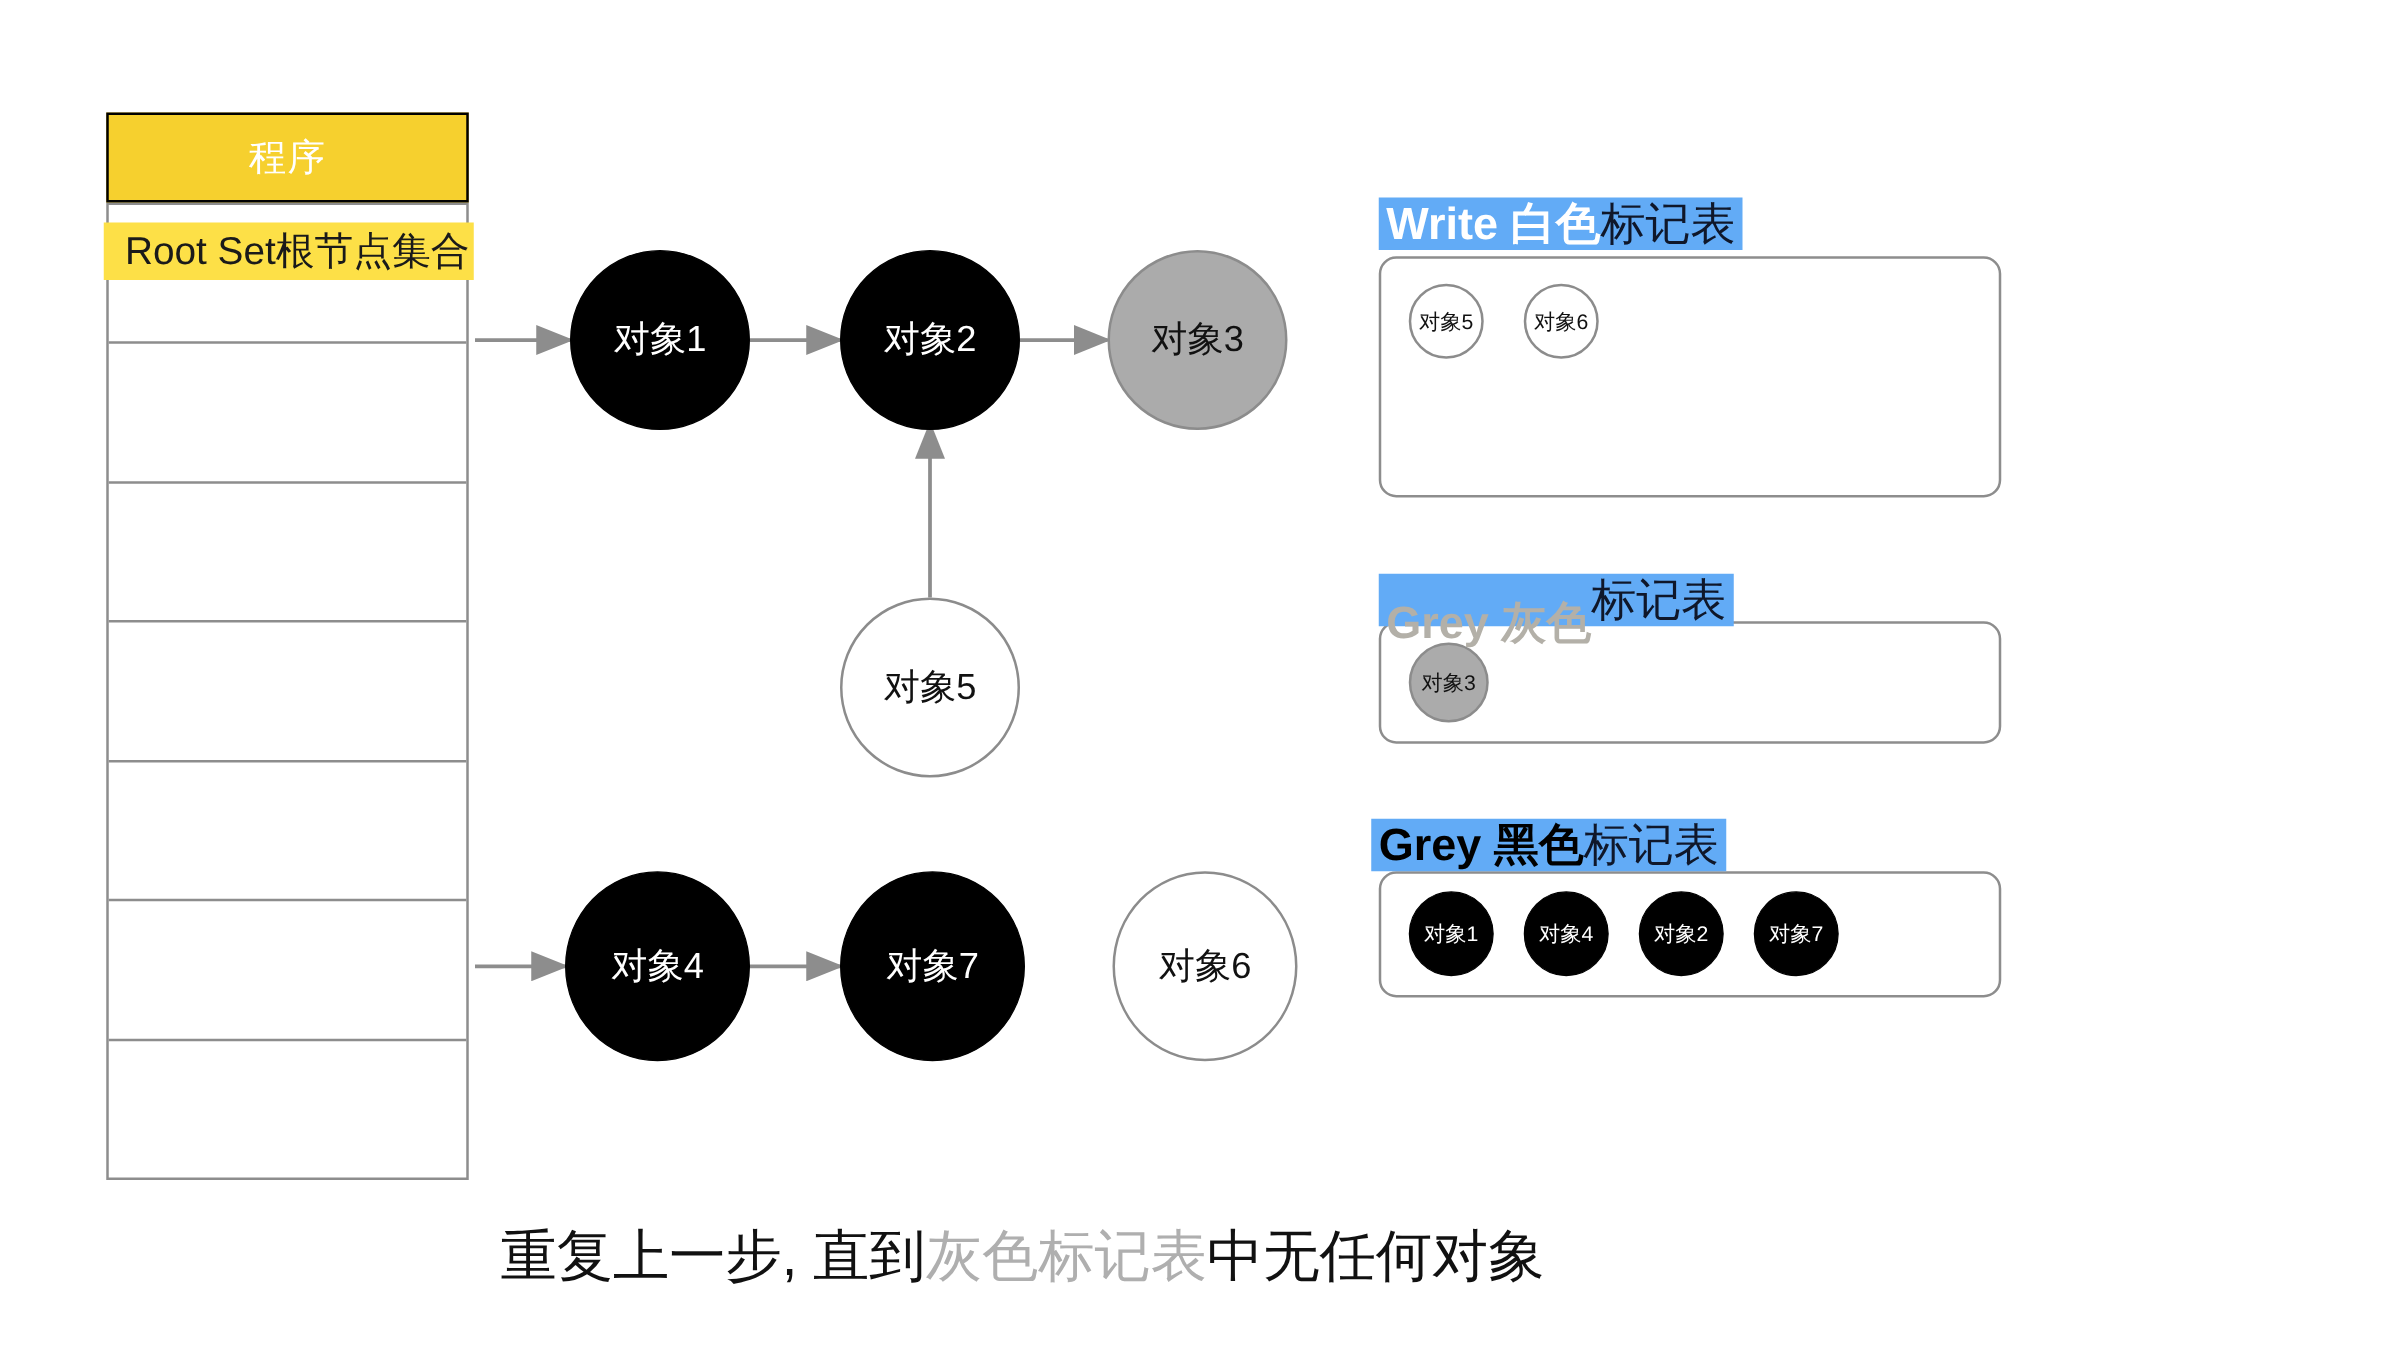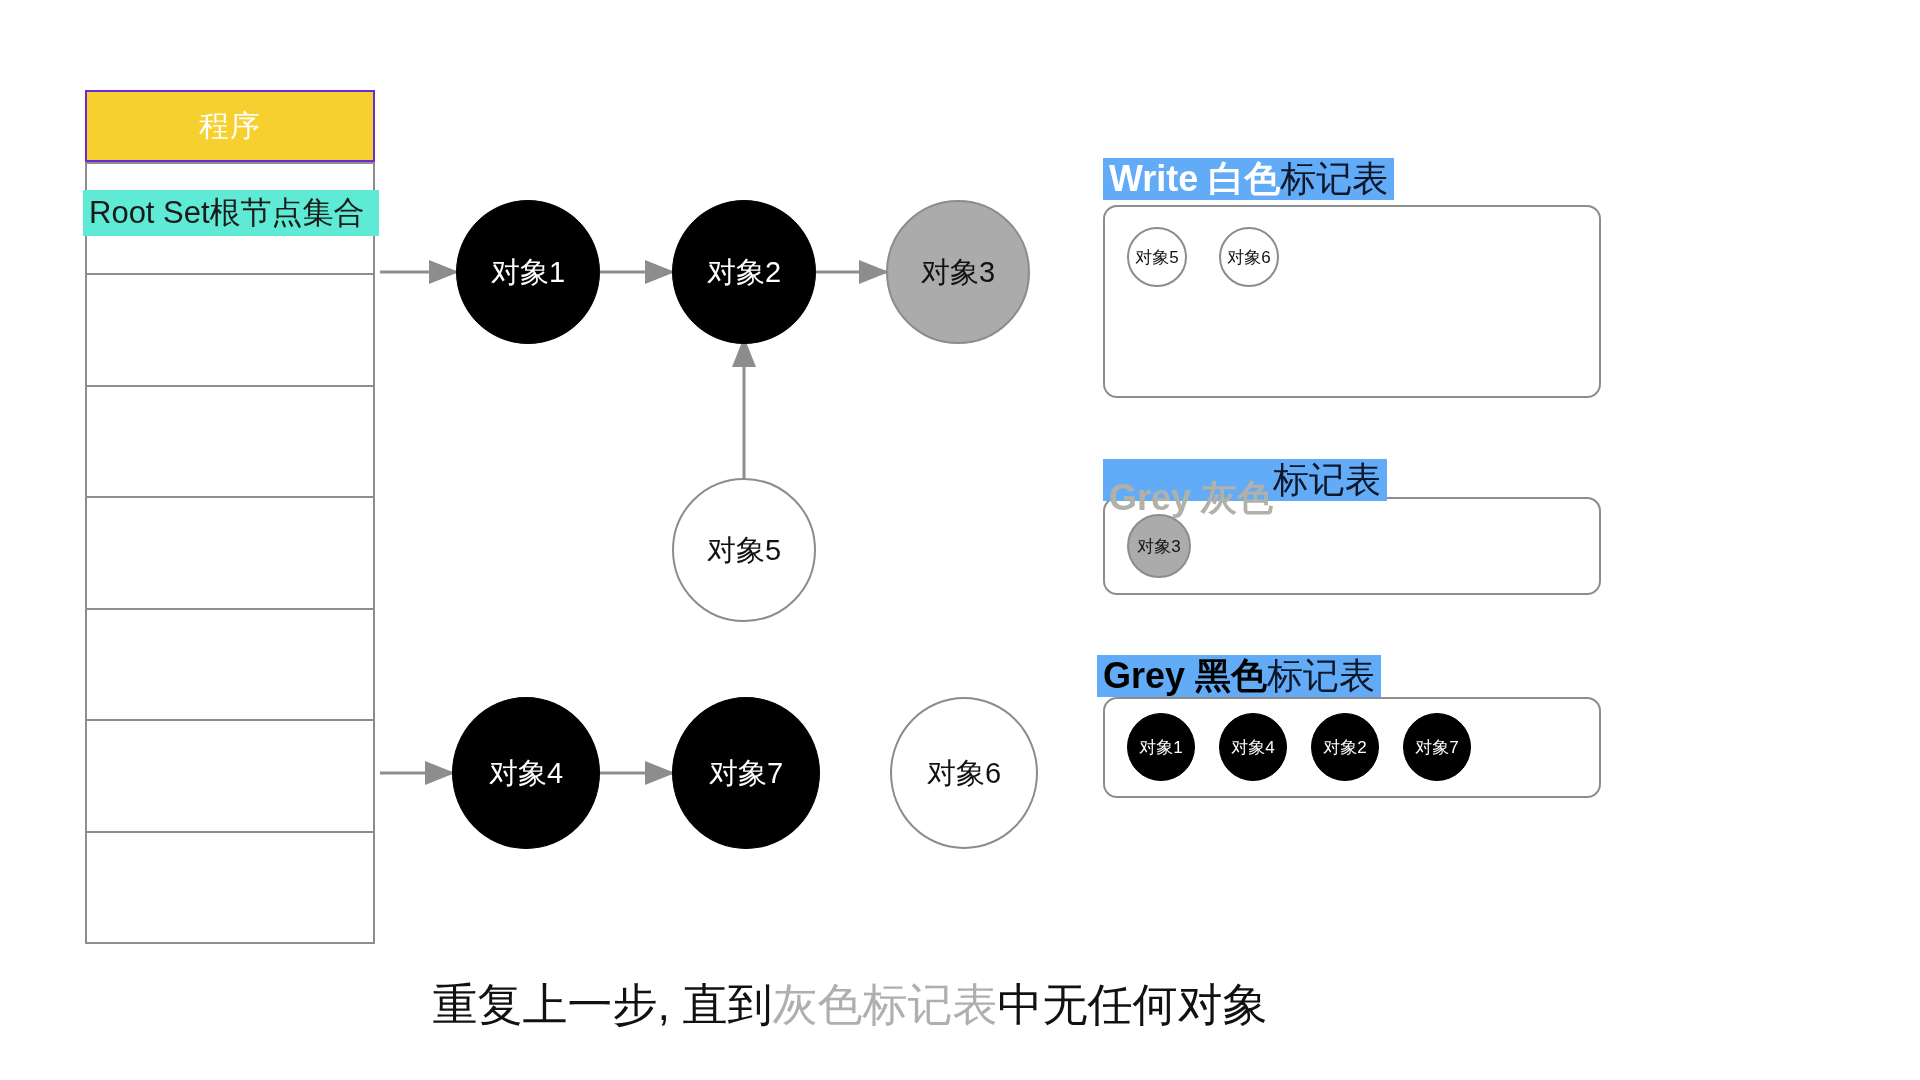--- a/index.html
+++ b/index.html
@@ -23,44 +23,43 @@
   }
 
   
   .program-box {
     position: absolute;
     left: 85px;
     top: 90px;
     width: 290px;
     height: 72px;
     background: #F6D02E;
-    border: 2px solid #6d28d9;
+    border: 2px solid #000000;
     box-sizing: border-box;
     display: flex;
     align-items: center;
     justify-content: center;
     color: #ffffff;
     font-size: 30px;
     letter-spacing: 1px;
   }
   .rootset-bar {
     position: absolute;
     left: 83px;
     top: 178px;
     width: 296px;
     height: 46px;
-    background: #5eead4;
+    background: #fde047;
     box-sizing: border-box;
     display: flex;
     align-items: center;
     color: #1a1a1a;
     font-size: 31px;
-    padding-left: 6px;
+    padding-left: 17px;
     z-index: 3;
-    margin-top: 12px;
   }
   .stack-table {
     position: absolute;
     left: 85px;
     top: 162px;
     width: 290px;
     height: 782px;
     box-sizing: border-box;
     border: 2px solid #8d8d8d;
     display: flex;
@@ -145,21 +144,20 @@
   
   .caption {
     position: absolute;
     left: 0;
     top: 975px;
     width: 1636px;
     text-align: center;
     font-size: 45px;
     color: #111111;
     white-space: nowrap;
-    padding-left: 32px;
   }
   .caption .muted { color: #AFAFAF; }
 
   svg.edges {
     position: absolute;
     left: 0; top: 0;
     width: 1920px; height: 1080px;
     pointer-events: none;
   }
 </style>

